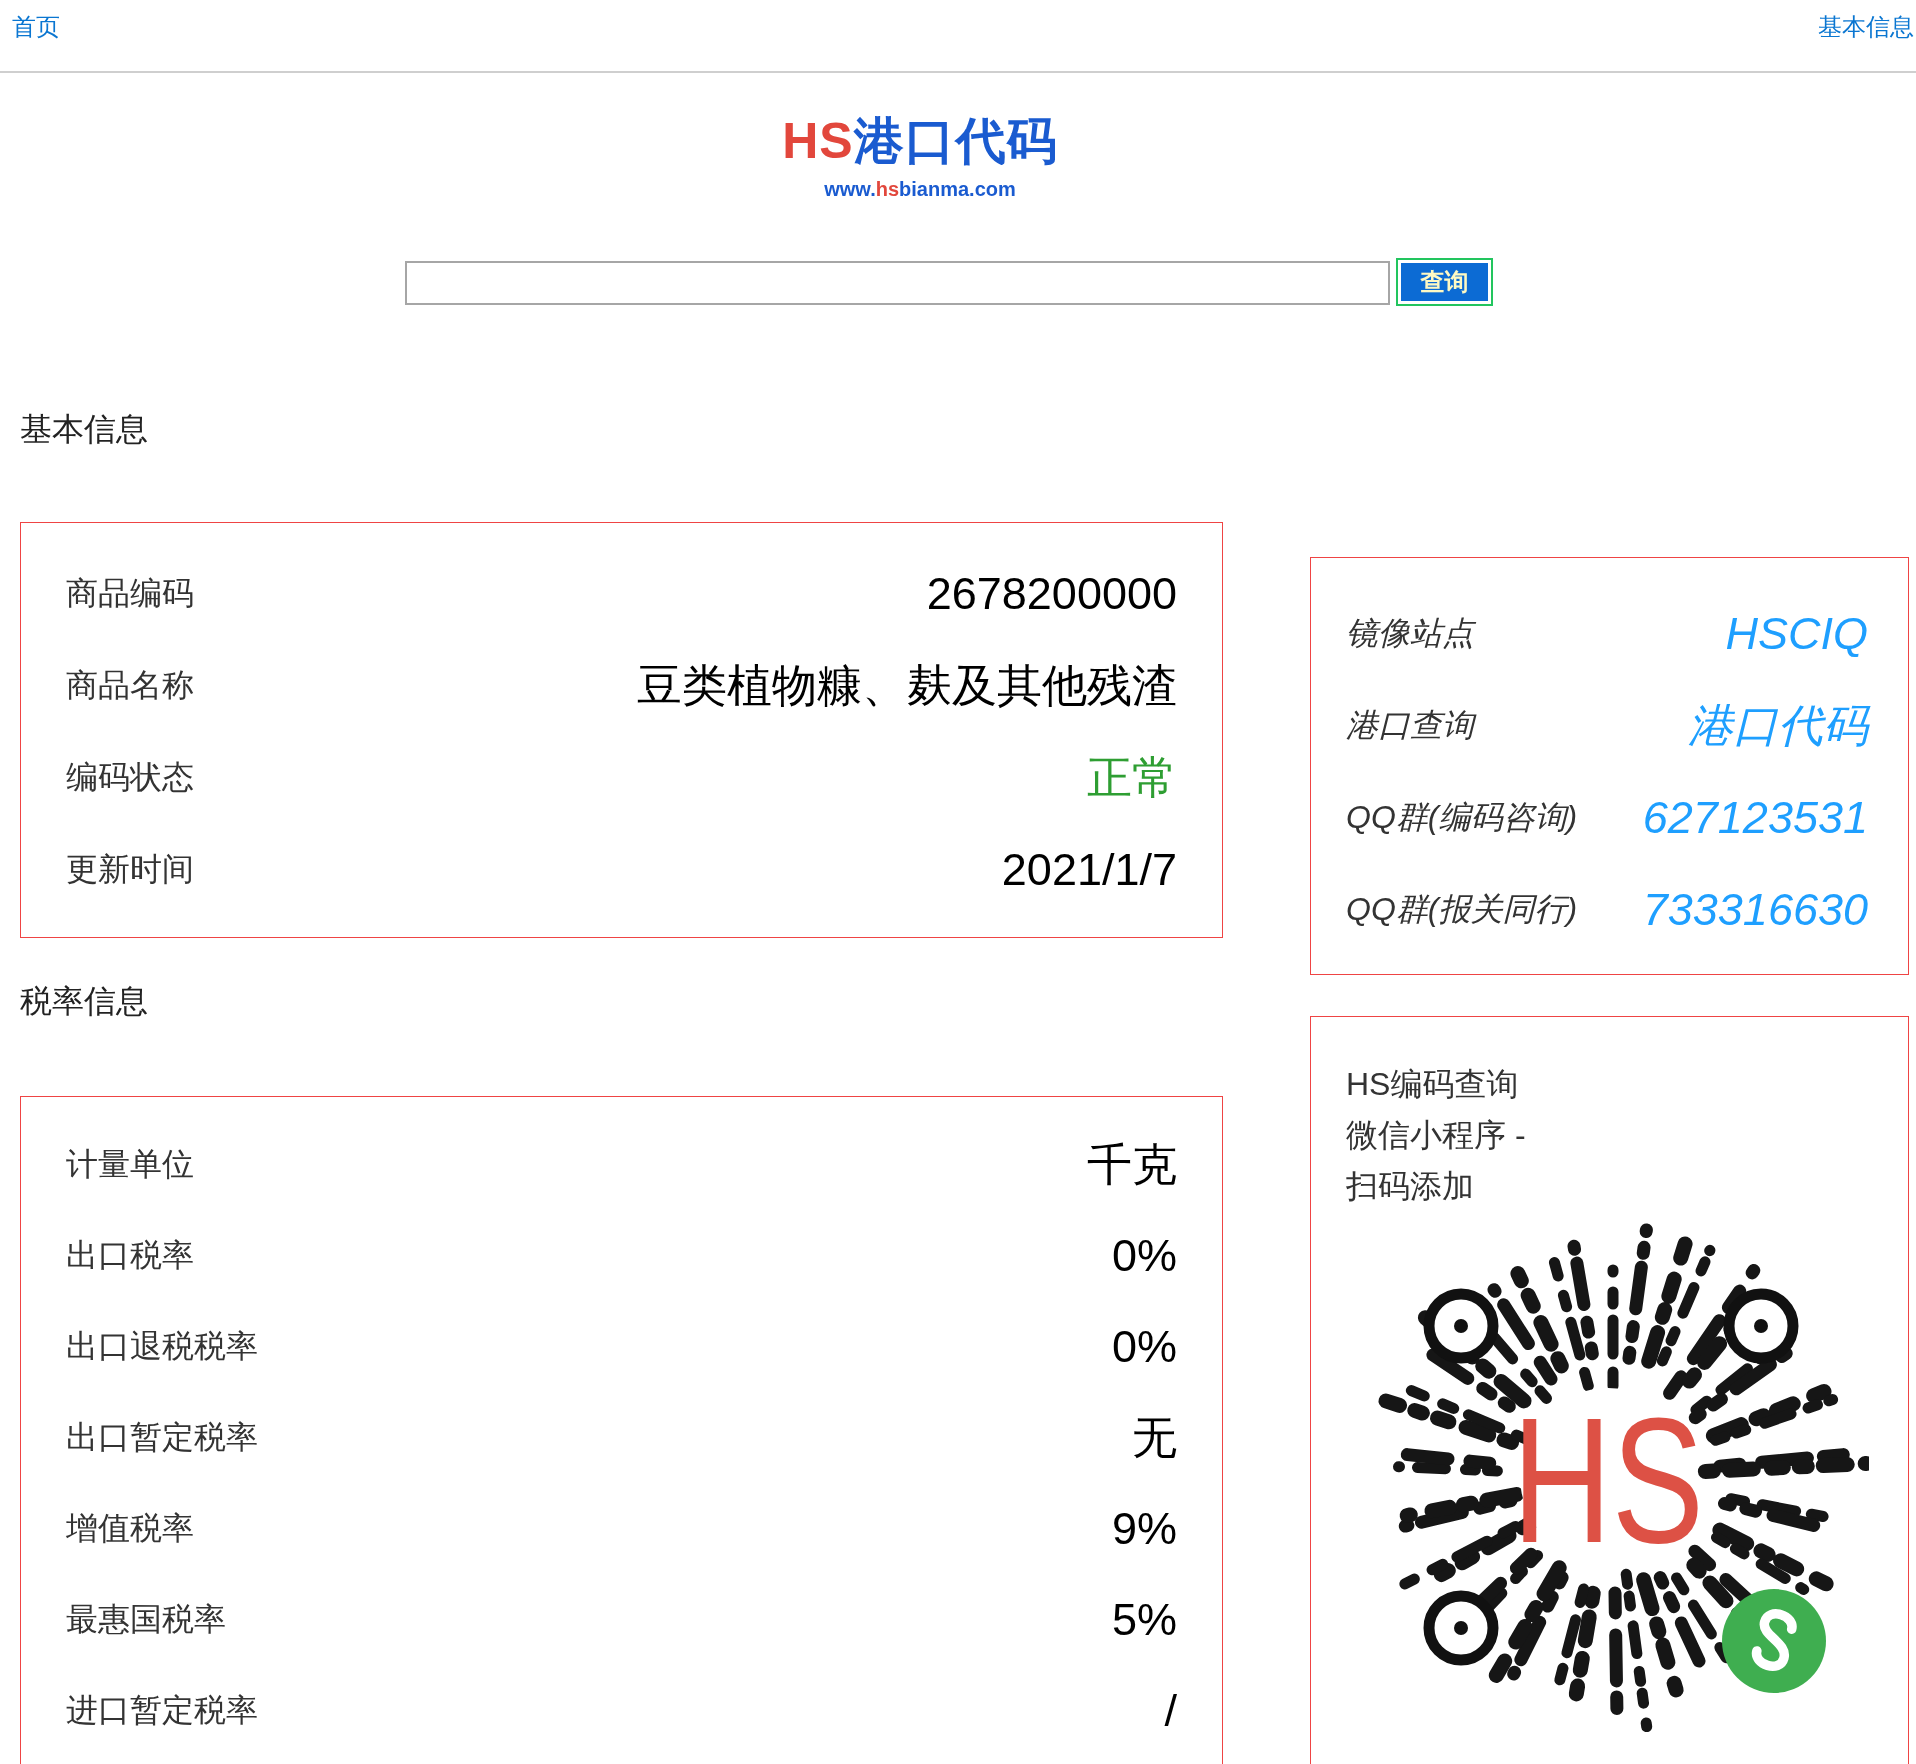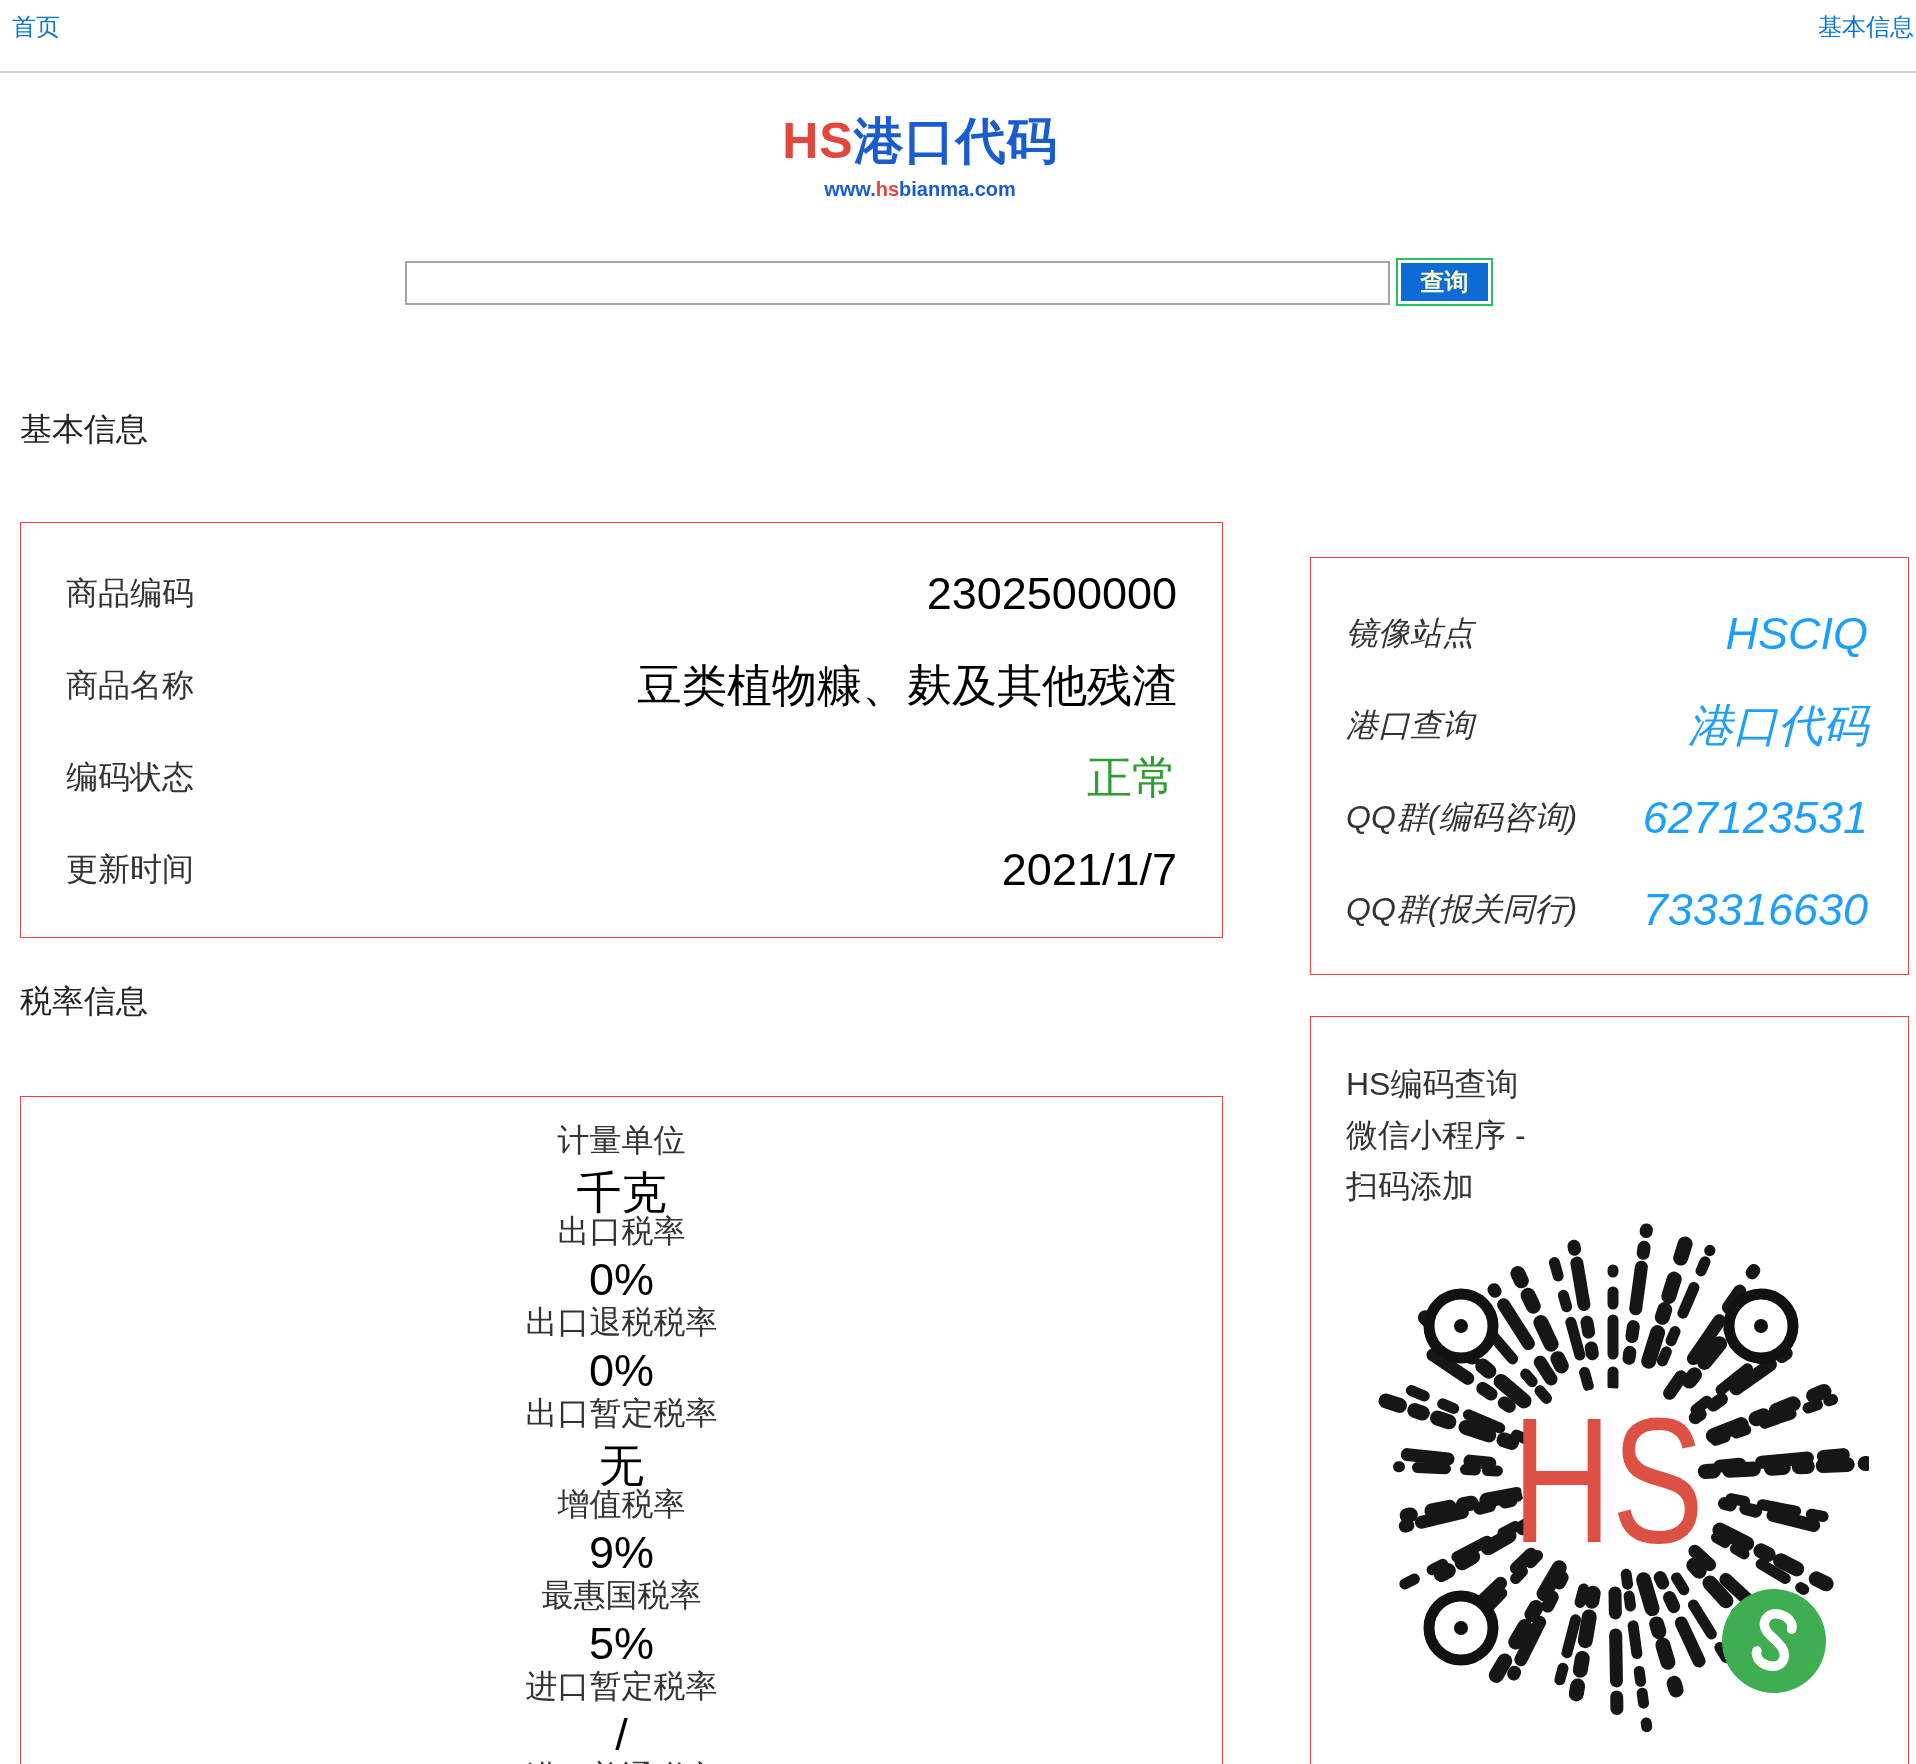--- a/index.html
+++ b/index.html
@@ -40,21 +40,21 @@
   .tax-title{top:980px;}
 
   
   .panel{position:absolute;background:#fff;border:1px solid #ef4444;box-sizing:border-box;margin-top:36px;}
   .basic-panel{left:20px;top:486px;width:1203px;height:416px;padding:25px 45px 0 45px;}
   .tax-panel{left:20px;top:1060px;width:1203px;height:790px;padding:22px 45px 0 45px;}
   .side-panel{left:1310px;top:521px;width:599px;height:418px;padding:30px 40px 0 35px;font-style:italic;}
   .qr-panel{left:1310px;top:980px;width:599px;height:774px;padding:42px 0 0 35px;}
 
   .row{height:92px;display:flex;justify-content:space-between;align-items:center;}
-  .tax-panel .row{height:91px;flex-direction:column;}
+  .tax-panel .row{height:91px;}
   .lbl{font-size:32px;color:#333;white-space:nowrap;}
   .val{font-size:45px;color:#000;white-space:nowrap;}
   .val.green{color:#2e9e32;}
   .side-val{font-size:45px;color:#1e9fff;white-space:nowrap;}
 
   
   .qr-lines{font-size:32px;color:#333;line-height:51px;}
   .qr-svg{position:absolute;left:46px;top:203px;}
 </style>
 </head>
@@ -74,21 +74,21 @@
   </div>
 </div>
 
 <input class="search-input" type="text" value="" style="">
 <button class="search-btn">查询</button>
 
 <h2 class="sec basic-title">基本信息</h2>
 <div class="panel basic-panel">
   <div class="row">
     <span class="lbl">商品编码</span>
-    <span class="val">2302500000</span>
+    <span class="val">2678200000</span>
   </div>
   <div class="row">
     <span class="lbl">商品名称</span>
     <span class="val">豆类植物糠、麸及其他残渣</span>
   </div>
   <div class="row">
     <span class="lbl">编码状态</span>
     <span class="val green">正常</span>
   </div>
   <div class="row">

